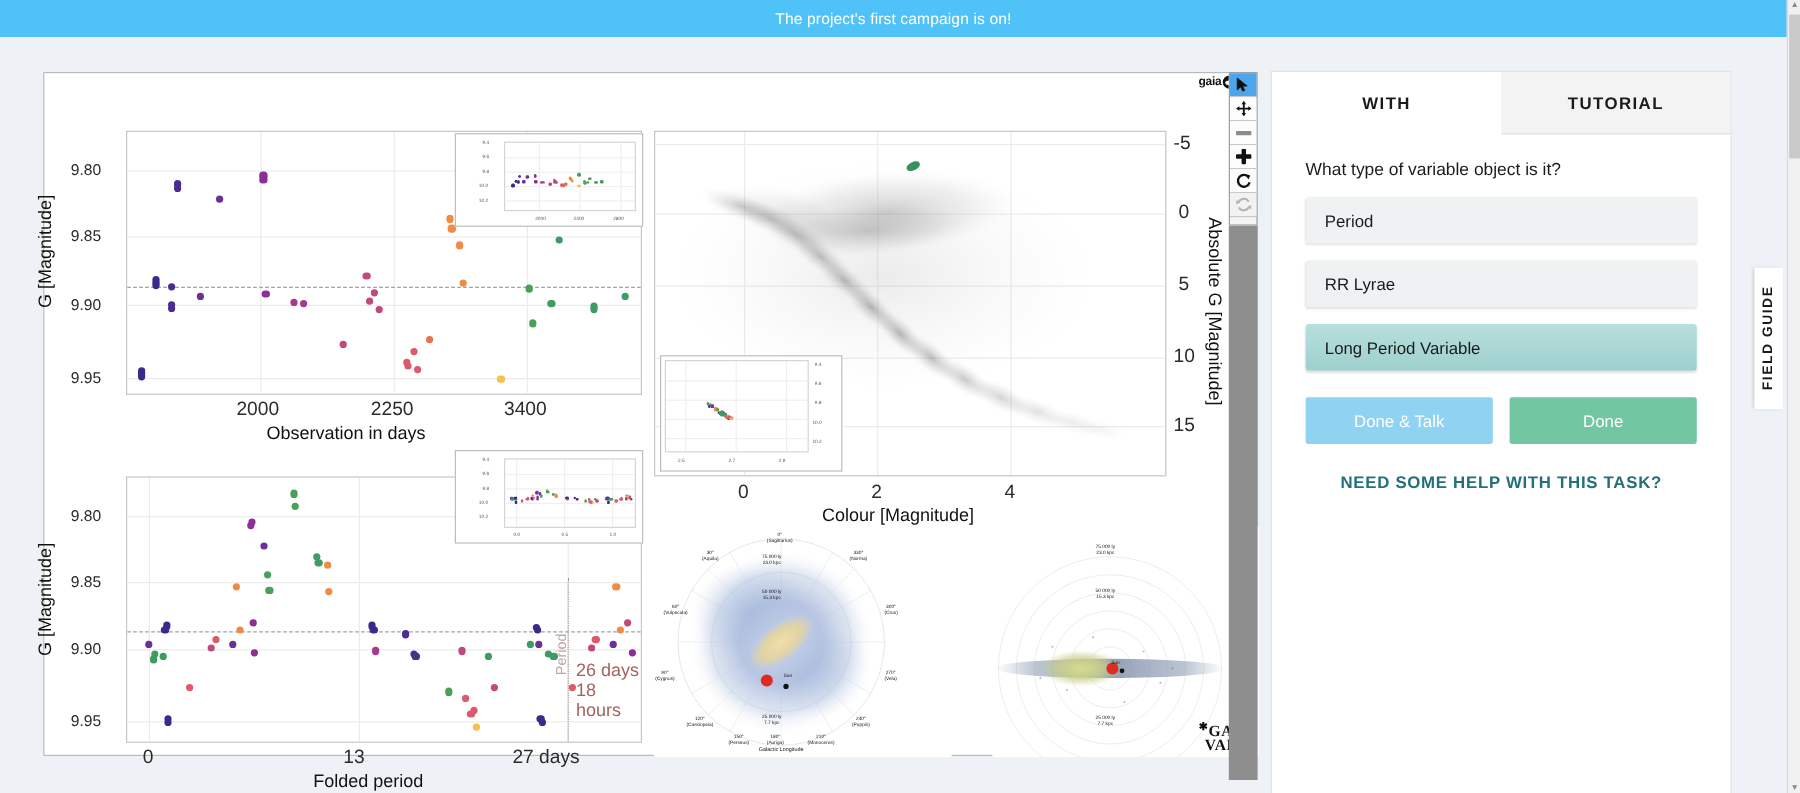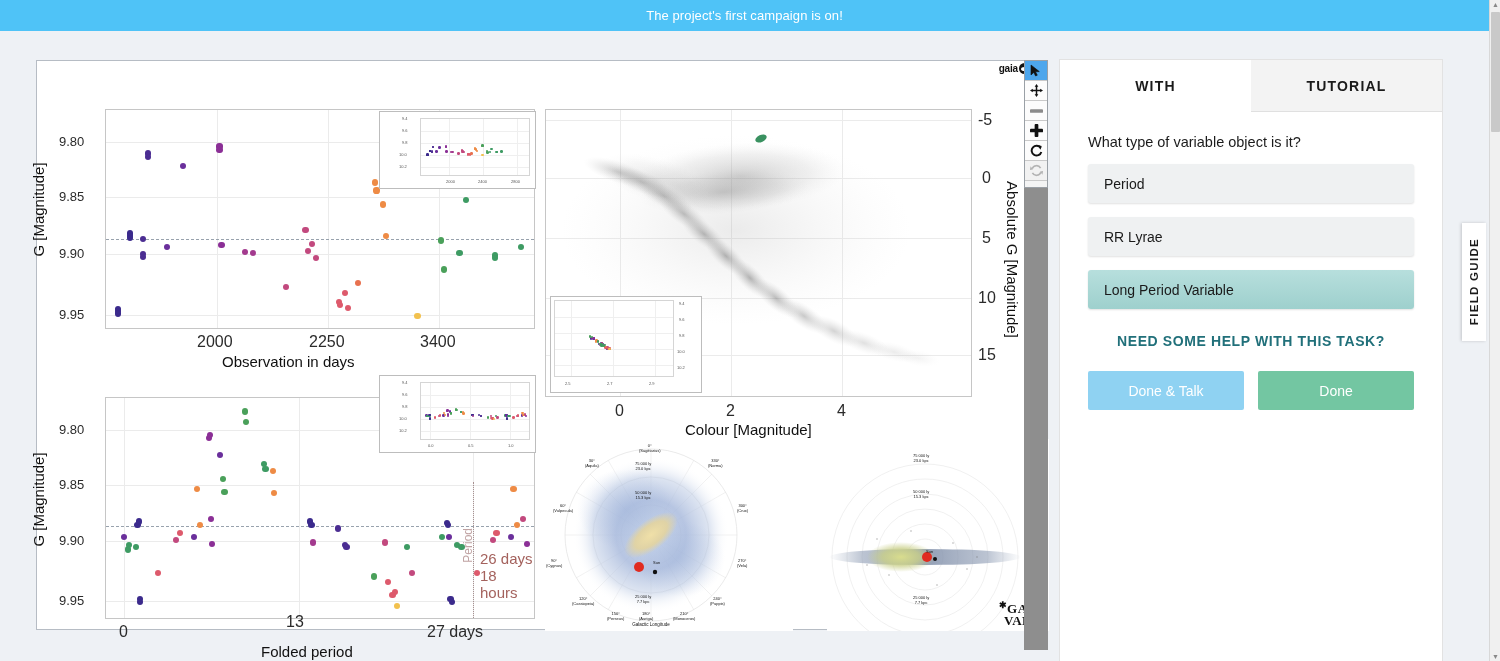--- a/index.html
+++ b/index.html
@@ -459,21 +459,21 @@
           <div class="pt" style="left: 383.793px; top: 139.081px; width: 6.2px; height: 6.2px; background: rgb(194, 73, 126);"></div>
           <div class="pt" style="left: 387.42px; top: 132.06px; width: 6.2px; height: 6.2px; background: rgb(221, 90, 108);"></div>
           <div class="pt" style="left: 401.928px; top: 135.57px; width: 6.2px; height: 6.2px; background: rgb(106, 47, 155);"></div>
           <div class="pt" style="left: 404.346px; top: 87.5915px; width: 6.2px; height: 6.2px; background: rgb(238, 139, 69);"></div>
           <div class="pt" style="left: 407.973px; top: 123.868px; width: 6.2px; height: 6.2px; background: rgb(238, 139, 69);"></div>
           <div class="pt" style="left: 414.019px; top: 118.017px; width: 6.2px; height: 6.2px; background: rgb(194, 73, 126);"></div>
           <div class="pt" style="left: 417.646px; top: 142.591px; width: 6.2px; height: 6.2px; background: rgb(139, 47, 150);"></div>
         </div>
 
       <div class="tick-label" style="left:82px; top:262px; font-size:16px;">0</div>
-      <div class="tick-label" style="left:249px; top:252px; font-size:16px;">13</div>
+      <div class="tick-label" style="left:249px; top:262px; font-size:16px;">13</div>
       <div class="tick-label" style="left:390px; top:262px; font-size:16px;">27 days</div>
 
       <div class="axis-title" style="left:224px; top:282px;">Folded period</div>
 
       <div class="inset" style="left:342px; top:14px; width:157px; height:78px;">
         <div class="ip" id="fp-inset-area" style="left:40px; top:6px; width:110px; height:58px;">
             <div class="ig" style="top: 0px; bottom: 0px; left: 89px; width: 1px;"></div>
             <div class="ig" style="top: 0px; bottom: 0px; left: 49px; width: 1px;"></div>
             <div class="ig" style="top: 0px; bottom: 0px; left: 9px; width: 1px;"></div>
             <div class="ig" style="left: 0px; right: 0px; top: 48px; height: 1px;"></div>
@@ -903,29 +903,29 @@
     <div class="answer">
       <span>Period</span>
     </div>
     <div class="answer">
       <span>RR Lyrae</span>
     </div>
     <div class="answer selected">
       <span>Long Period Variable</span>
     </div>
 
-    <div id="help-link">NEED SOME HELP WITH THIS TASK?</div>
-
     <div id="done-row">
       <div class="done-btn" id="done-talk-btn">
         <span>Done &amp; Talk</span>
       </div>
       <div class="done-btn" id="done-btn">
         <span>Done</span>
       </div>
     </div>
+
+    <div id="help-link">NEED SOME HELP WITH THIS TASK?</div>
   </div>
 
   <div id="field-guide">
     <span>FIELD GUIDE</span>
   </div>
 
 </div>
 
 </body></html>

